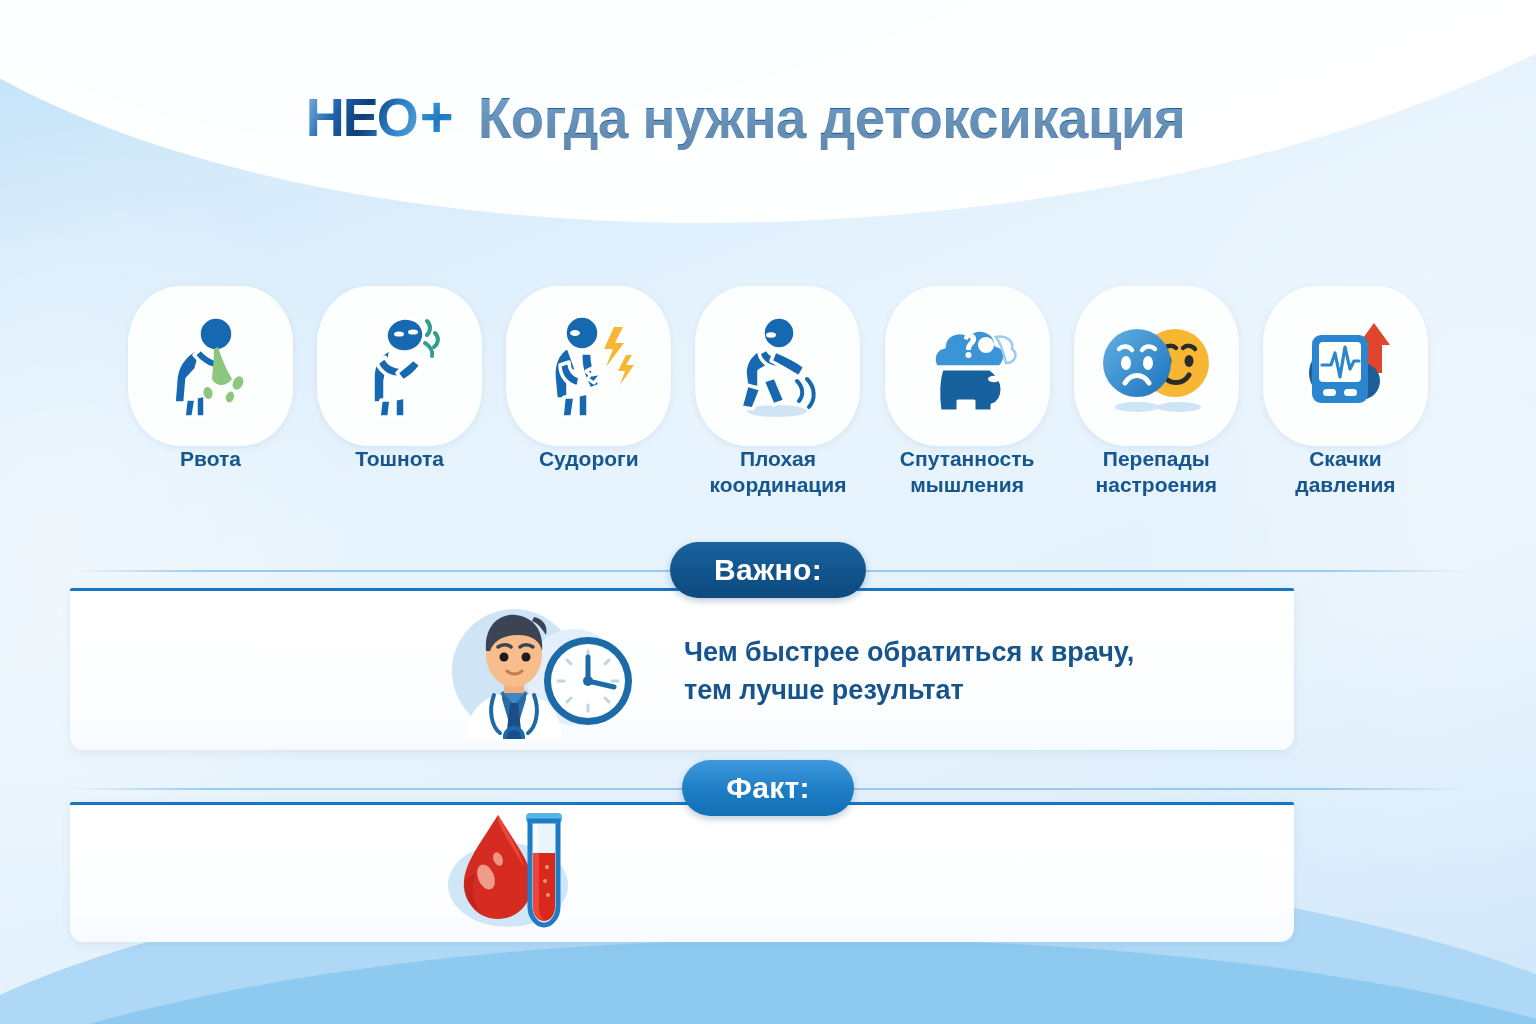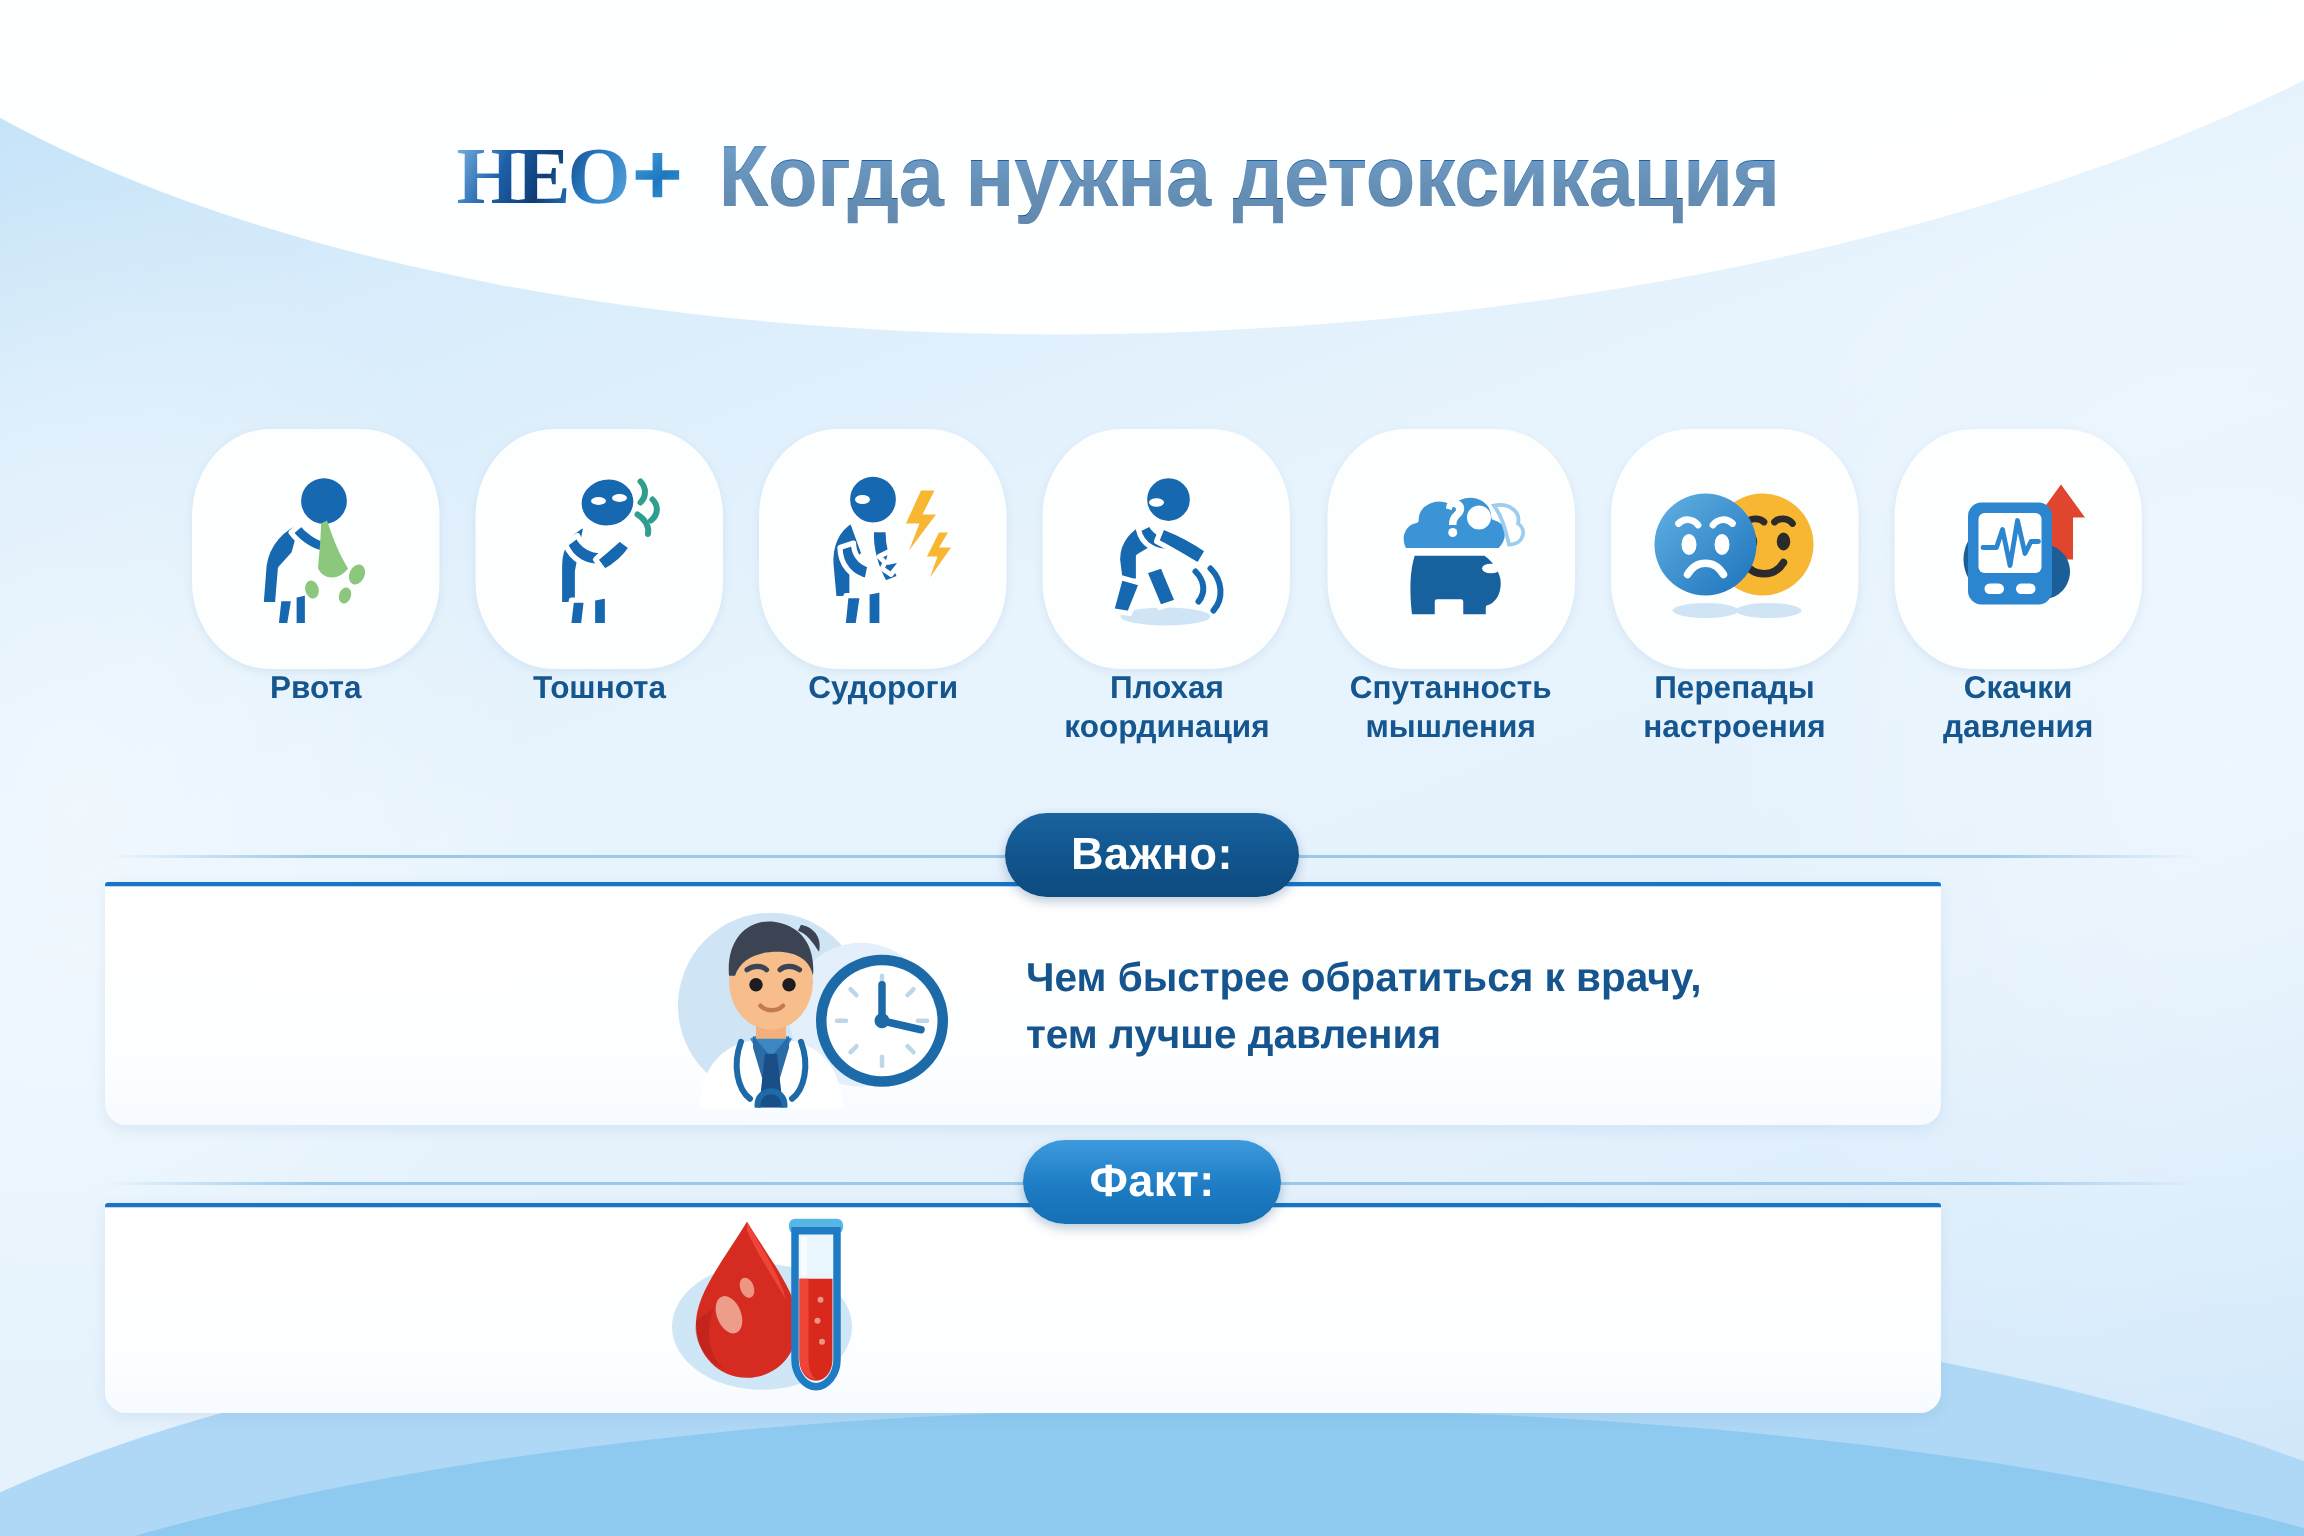--- a/index.html
+++ b/index.html
@@ -97,21 +97,21 @@
     font-size: 54px;
     font-weight: 700;
     letter-spacing: -2px;
     line-height: 1;
   }
   .logo-text {
     background: linear-gradient(115deg, #7fb9e6 0%, #1d5fa8 30%, #0e3d77 52%, #2a7cc4 74%, #5aa7dd 100%);
     -webkit-background-clip: text;
     background-clip: text;
     color: transparent;
-    font-family: Liberation Serif, serif;
+    font-family: Liberation Sans, sans-serif;
     font-weight: 700;
     font-stretch: condensed;
   }
   .logo-plus {
     margin-left: 3px;
     color: #2e93d9;
     font-size: 58px;
     font-weight: 700;
     background: linear-gradient(140deg, #56b4e8 0%, #1d78c0 55%, #4aa5e0 100%);
     -webkit-background-clip: text;
@@ -468,21 +468,21 @@
           <line x1="125" y1="103" x2="129" y2="99"></line>
           <line x1="125" y1="61" x2="129" y2="65"></line>
         </g>
         <line x1="146" y1="82" x2="146" y2="58" stroke="#1d6aa8" stroke-width="5" stroke-linecap="round"></line>
         <line x1="146" y1="82" x2="172" y2="88" stroke="#1d6aa8" stroke-width="5" stroke-linecap="round"></line>
         <circle cx="146" cy="82" r="5" fill="#1d6aa8"></circle>
       </svg>
     </div>
     <div class="panel-text">
       <span class="ln">Чем быстрее обратиться к врачу,</span>
-      <span class="ln">тем лучше давления</span>
+      <span class="ln">тем лучше результат</span>
     </div>
   </div>
 
   <div class="section-head" style="top:542px; height:56px;">
     <div class="rule"></div>
     <div class="badge badge-imp">Важно:</div>
   </div>
 
   <div class="panel" id="panel-fact">
     <div class="panel-art">

